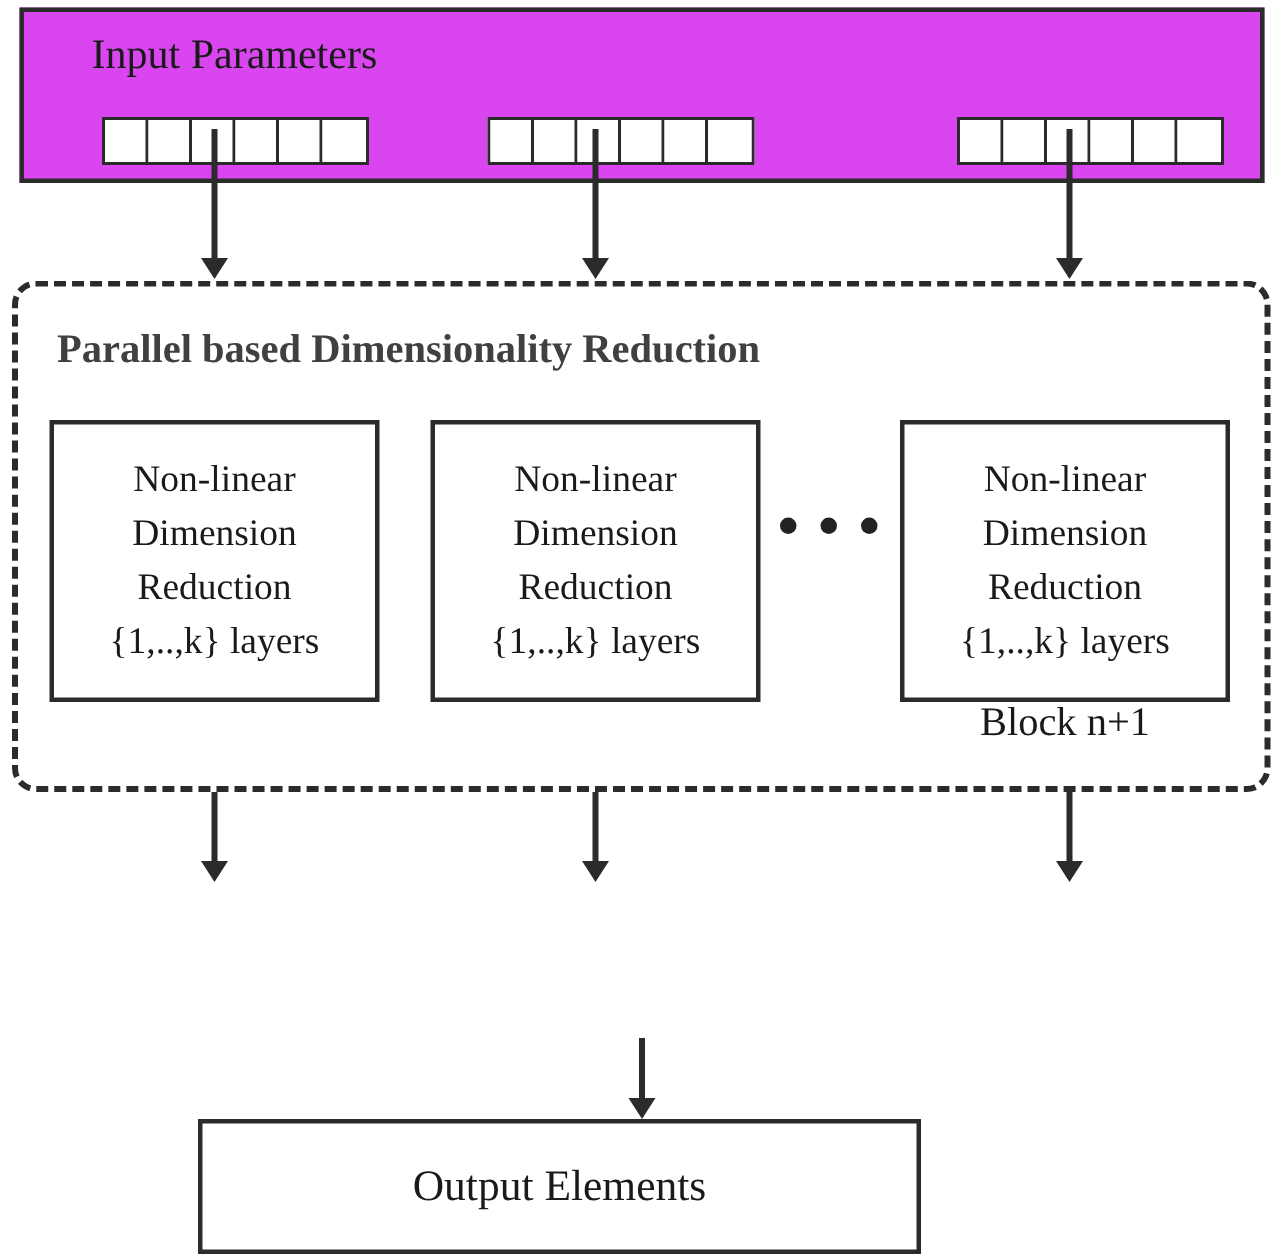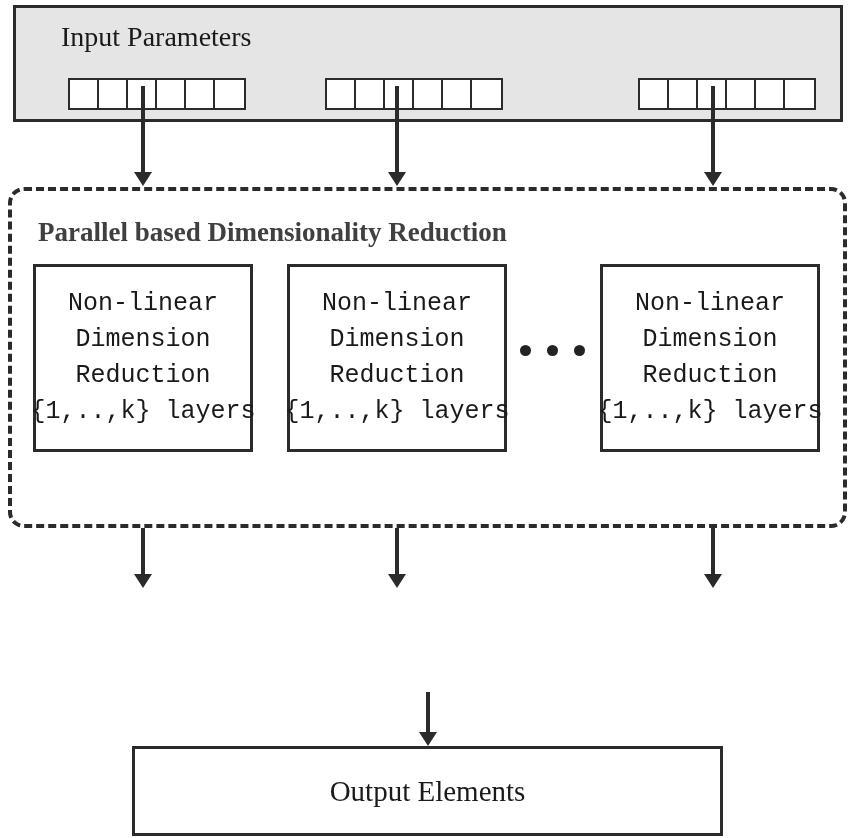--- a/index.html
+++ b/index.html
@@ -21,21 +21,21 @@
 
   
   .input-box {
     position: absolute;
     left: 13px;
     top: 5px;
     width: 830px;
     height: 117px;
     border: 3px solid #2b2b2b;
     box-sizing: border-box;
-    background: #e5e5e5;
+    background: #d946ef;
     font-family: Liberation Serif, serif;
   }
   .input-title {
     position: absolute;
     left: 45px;
     top: 12px;
     font-size: 28px;
     line-height: 34px;
     white-space: nowrap;
     color: #1a1a1a;
@@ -105,34 +105,33 @@
     font-weight: bold;
     line-height: 32px;
     white-space: nowrap;
     color: #404040;
     text-align: center;
   }
 
   
   .dr-block {
     position: absolute;
-    top: 264px;
+    top: 280px;
     width: 220px;
     height: 188px;
     border: 3px solid #2b2b2b;
     box-sizing: border-box;
     background: #fff;
     display: flex;
     flex-direction: column;
     align-items: center;
     justify-content: center;
     text-align: center;
     font-size: 25px;
     line-height: 36px;
-    font-family: Liberation Mono, monospace;
   }
   .dr-block .ln { display: block; white-space: nowrap; }
   .blk-1 { left: 33px; }
   .blk-2 { left: 287px; }
   .blk-3 { left: 600px; }
 
   .dots {
     position: absolute;
     left: 520px;
     top: 345px;
@@ -175,21 +174,21 @@
     justify-content: center;
     font-size: 27px;
     white-space: nowrap;
   }
 
   
   .out-box {
     position: absolute;
     left: 132px;
     top: 746px;
-    width: 591px;
+    width: 482px;
     height: 90px;
     border: 3px solid #2b2b2b;
     box-sizing: border-box;
     background: #fff;
     display: flex;
     align-items: center;
     justify-content: center;
     font-size: 29px;
     white-space: nowrap;
   }
@@ -267,20 +266,21 @@
     <span class="dot"></span>
     <span class="dot"></span>
   </div>
 
   <div class="dr-block blk-3">
     <span class="ln">Non-linear</span>
     <span class="ln">Dimension</span>
     <span class="ln">Reduction</span>
     <span class="ln">{1,..,k} layers</span>
   </div>
+  <div class="block-label lbl-3">Block n+1</div>
 
   <div class="arrow" style="left:143px; top:528px;">
     <div class="shaft" style="height:46px;"></div>
     <div class="head" style="top:46px;"></div>
   </div>
   <div class="arrow" style="left:397px; top:528px;">
     <div class="shaft" style="height:46px;"></div>
     <div class="head" style="top:46px;"></div>
   </div>
   <div class="arrow" style="left:713px; top:528px;">

